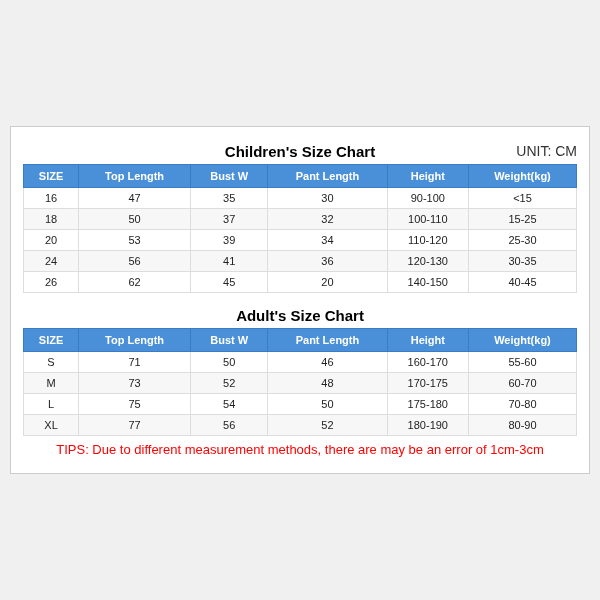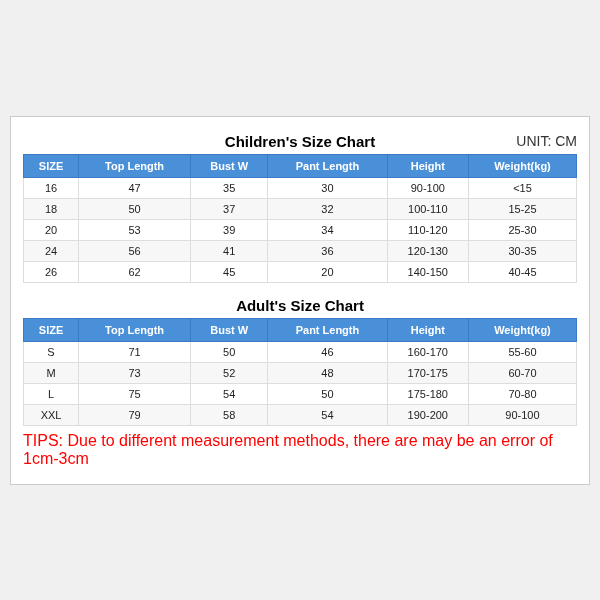--- a/index.html
+++ b/index.html
@@ -55,22 +55,22 @@
     tbody tr:nth-child(even) td {
       background: #f7f7f7;
     }
     tbody tr:nth-child(odd) td {
       background: #fff;
     }
     tbody tr td:first-child {
       font-weight: normal;
     }
     .tips {
-      text-align: left;
-      font-size: 16px;
+      text-align: center;
+      font-size: 13px;
       color: red;
       padding: 6px 0 2px 0;
     }
     .section-gap {
       height: 8px;
     }
   </style>
 </head>
 <body>
 
@@ -172,25 +172,25 @@
         </tr>
         <tr>
           <td>L</td>
           <td>75</td>
           <td>54</td>
           <td>50</td>
           <td>175-180</td>
           <td>70-80</td>
         </tr>
         <tr>
-          <td>XXL</td>
-          <td>79</td>
-          <td>58</td>
-          <td>54</td>
-          <td>190-200</td>
-          <td>90-100</td>
+          <td>XL</td>
+          <td>77</td>
+          <td>56</td>
+          <td>52</td>
+          <td>180-190</td>
+          <td>80-90</td>
         </tr>
       </tbody>
   </table>
 
   <div class="tips">TIPS: Due to different measurement methods, there are may be an error of 1cm-3cm</div>
 
 </div>
 
 </body></html>

